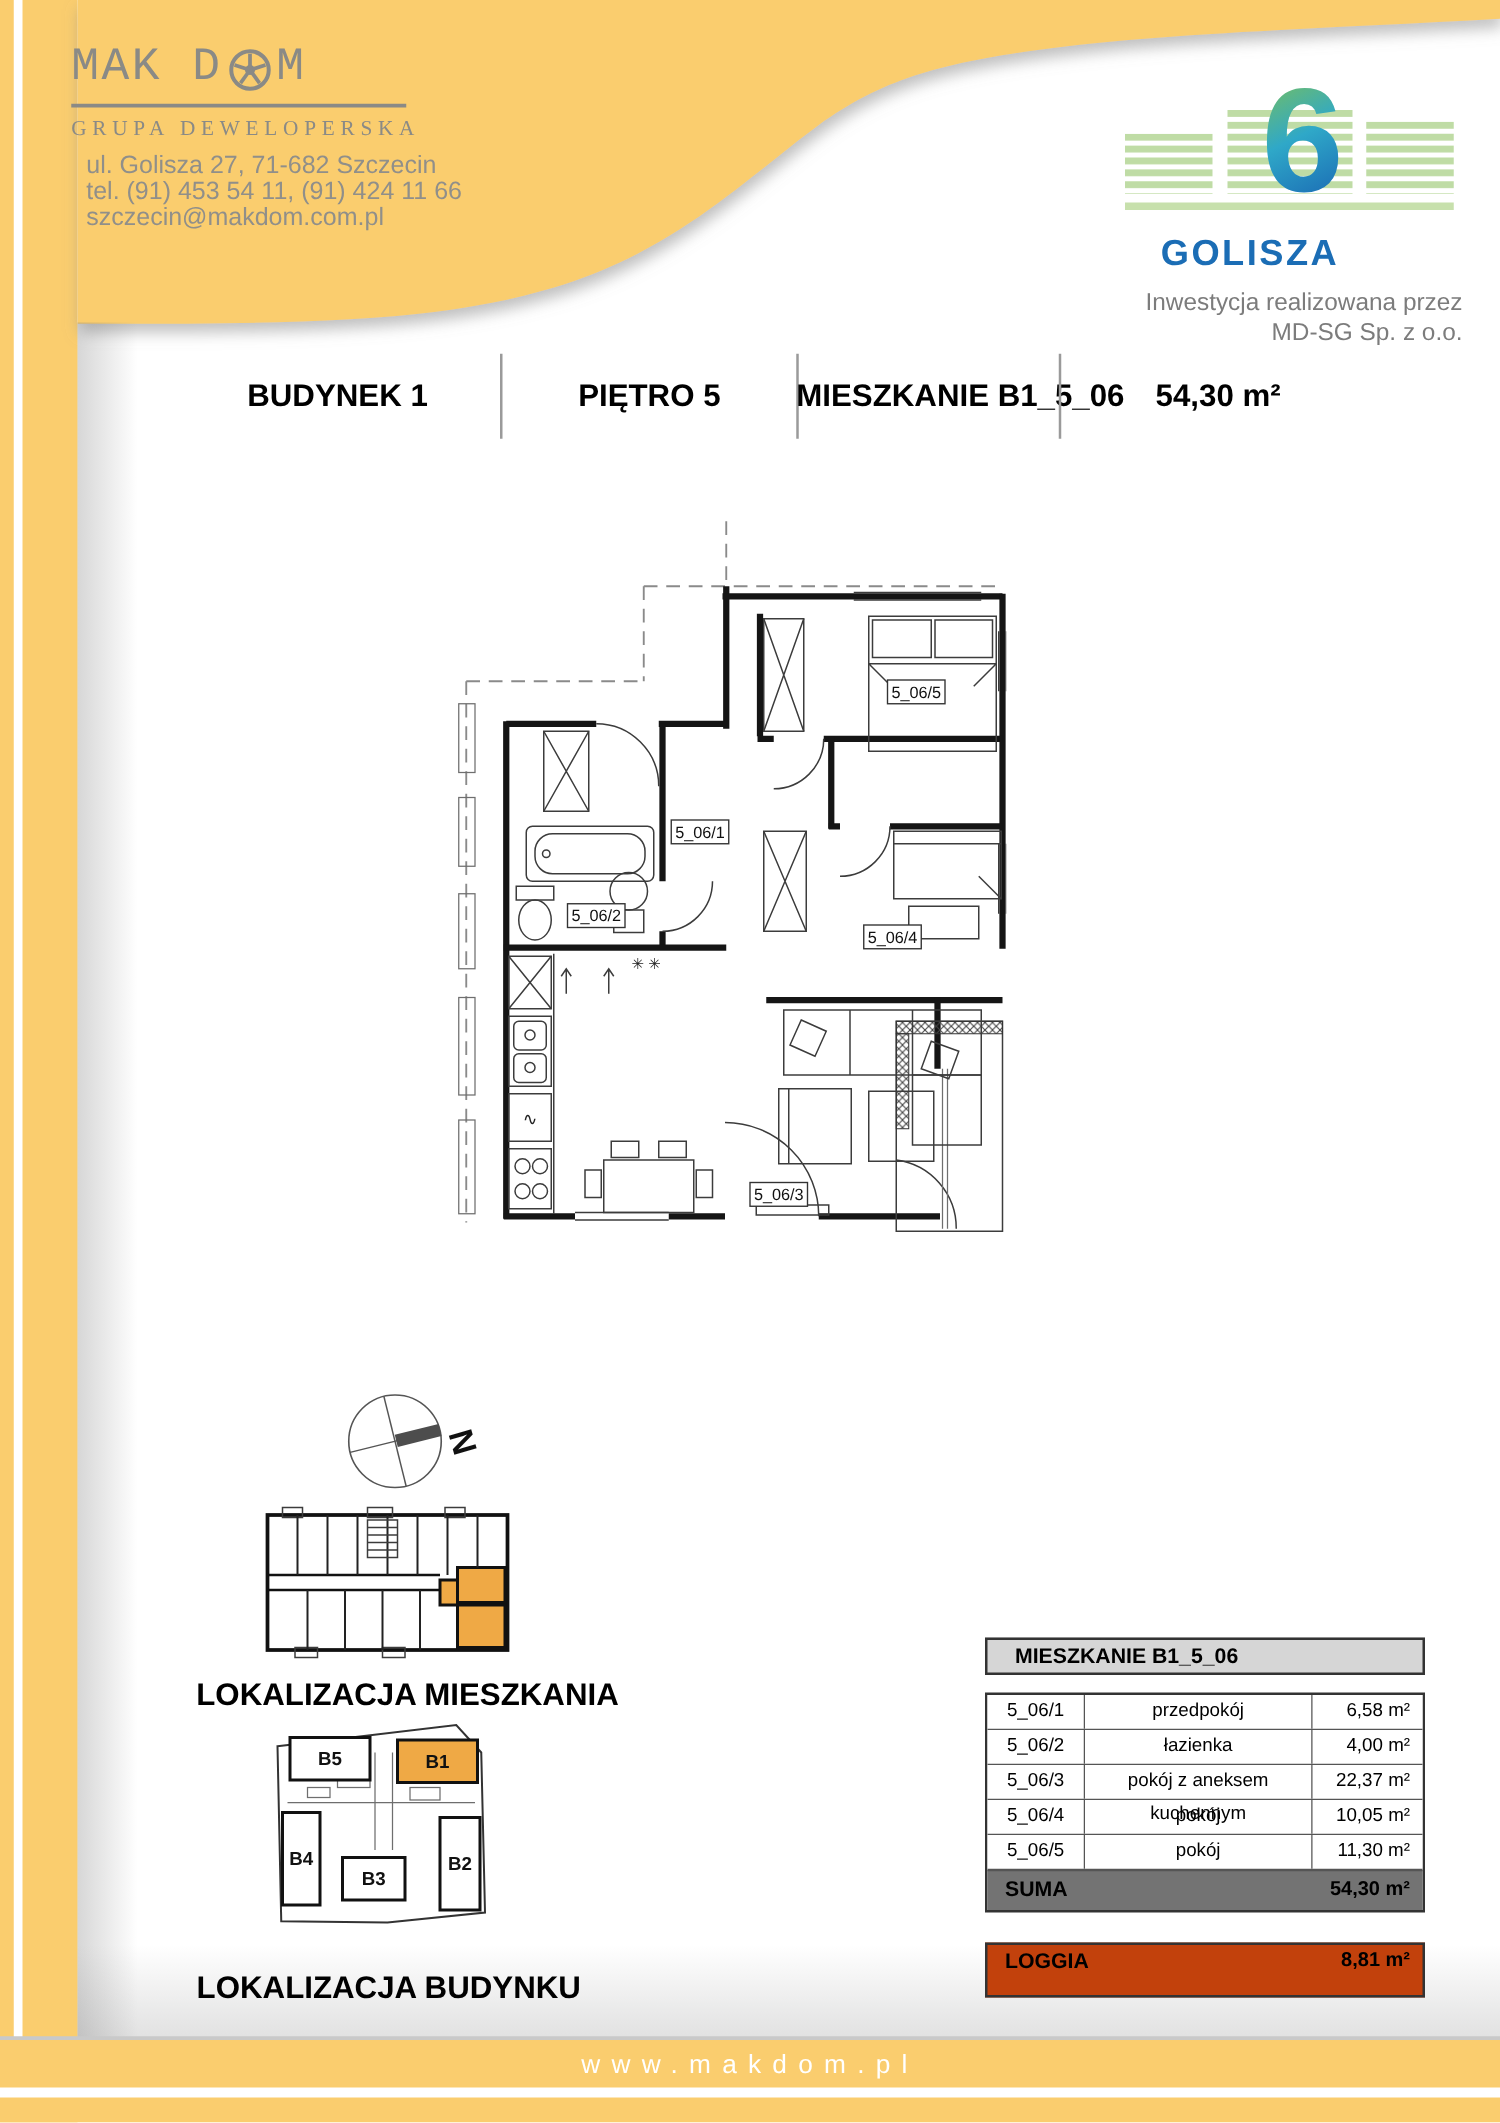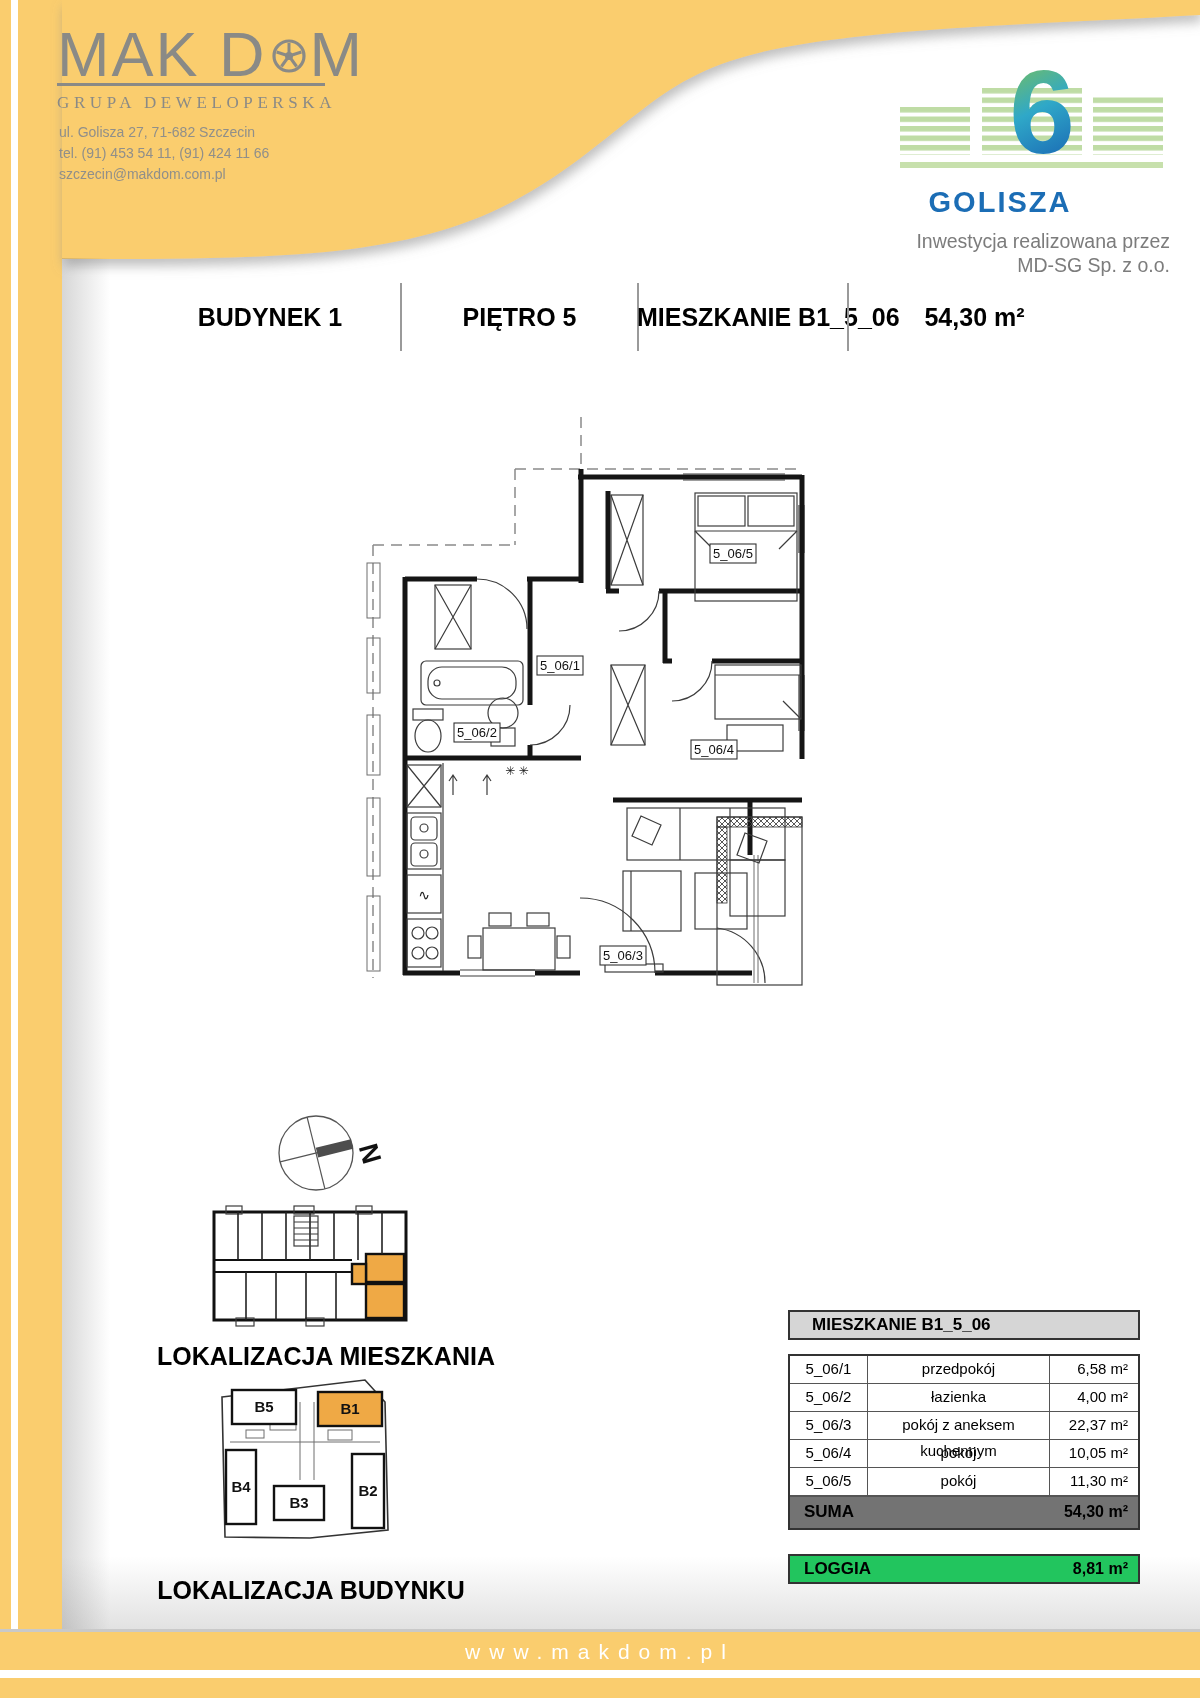--- a/index.html
+++ b/index.html
@@ -11,26 +11,26 @@
   .edge-yellow{left:0;top:0;width:62px;height:1698px;background:#FACD6E;}
   .edge-white-v{left:11px;top:0;width:7px;height:1679px;background:#ffffff;}
   .top-band-svg{left:0;top:0;}
   .shadow-left{left:62px;top:258px;width:48px;height:1372px;
     background:linear-gradient(to right,rgba(110,110,110,.28),rgba(255,255,255,0));}
   .shadow-bottom{left:62px;top:1556px;width:1138px;height:74px;
     background:linear-gradient(to bottom,rgba(255,255,255,0),rgba(120,120,120,.22));}
 
   
   .md-block{left:57px;top:26px;width:330px;color:#8a8a86;}
-  .md-name{font-family:Liberation Sans, sans-serif;font-size:63px;line-height:56px;
+  .md-name{font-family:Liberation Mono, monospace;font-size:37px;line-height:56px;
            letter-spacing:2px;white-space:nowrap;display:flex;align-items:center;}
   .md-underline{width:268px;height:3px;background:#8a8a86;margin-top:1px;}
   .md-tagline{font-family:"Liberation Serif",serif;font-size:17px;letter-spacing:4.6px;
               margin-top:7px;white-space:nowrap;}
-  .md-addr{font-size:14px;line-height:21px;color:#908f8a;margin-top:9px;margin-left:2px;}
+  .md-addr{font-size:20px;line-height:21px;color:#908f8a;margin-top:9px;margin-left:12px;}
 
   
   .gl-block{left:830px;top:50px;width:340px;}
   .gl-name{color:#1B6DB5;font-weight:bold;font-size:29px;letter-spacing:2px;
            text-align:center;line-height:46px;margin-top:3px;white-space:nowrap;}
   .gl-investor{color:#7c7c7c;font-size:19.5px;line-height:24px;text-align:right;margin-top:4px;}
 
   
   .hdr-cell{top:292px;height:50px;line-height:50px;text-align:center;
             font-size:25px;font-weight:bold;color:#000000;white-space:nowrap;}
@@ -58,21 +58,21 @@
   .tbl-main{margin-top:14px;border:2px solid #333;}
   .trow{display:flex;height:27px;border-bottom:1px solid #555;background:#fff;}
   .trow:last-child{border-bottom:none;}
   .tc{font-size:15px;line-height:26px;box-sizing:border-box;}
   .tc1{width:78px;text-align:center;border-right:1px solid #555;}
   .tc2{width:182px;text-align:center;border-right:1px solid #555;}
   .tc3{flex:1;text-align:right;padding-right:10px;}
   .tsuma{display:flex;height:31px;background:#737373;border-top:1px solid #555;}
   .tsuma .lab{font-size:17px;font-weight:bold;line-height:30px;padding-left:14px;}
   .tsuma .val{margin-left:auto;font-size:16px;font-weight:bold;line-height:30px;padding-right:10px;}
-  .tloggia{margin-top:24px;height:30px;background:#22c55e;border:2px solid #333;
+  .tloggia{margin-top:24px;height:44px;background:#c2410c;border:2px solid #333;
            box-sizing:border-box;display:flex;}
   .tloggia .lab{font-size:17px;font-weight:bold;line-height:26px;padding-left:14px;}
   .tloggia .val{margin-left:auto;font-size:16px;font-weight:bold;line-height:26px;padding-right:10px;}
 
   
   .foot-hair{left:0;top:1629px;width:1200px;height:3px;background:#c9c9c9;}
   .foot-band{left:0;top:1632px;width:1200px;height:66px;background:#FACD6E;}
   .foot-stripe{left:0;top:1670px;width:1200px;height:8px;background:#ffffff;}
   .foot-url{left:0;top:1640px;width:1200px;text-align:center;color:#ffffff;
             font-size:21px;letter-spacing:9px;}

